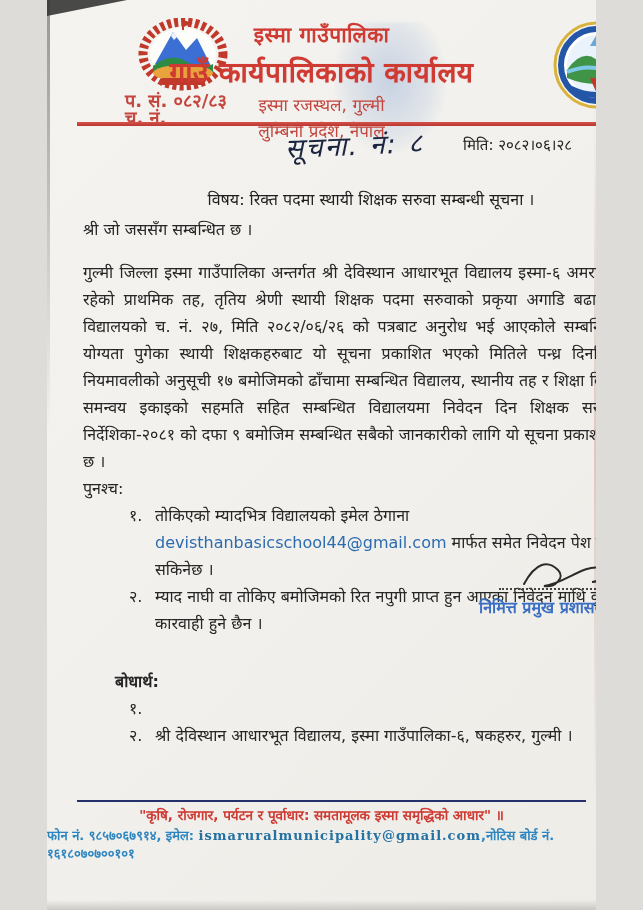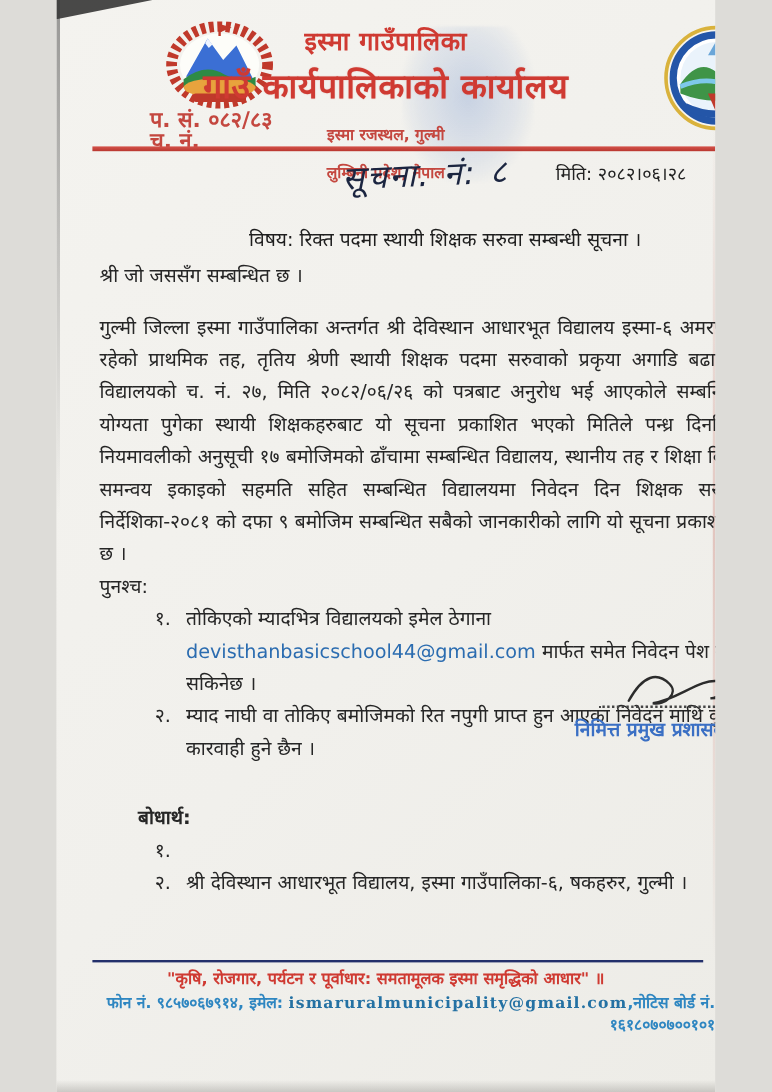--- a/index.html
+++ b/index.html
@@ -23,21 +23,21 @@
   
   .watermark { position:absolute; top:22px; left:288px; width:110px; height:130px;
     background:radial-gradient(ellipse at 50% 45%, rgba(90,130,200,.28), rgba(90,130,200,.10) 55%, transparent 75%);
     filter:blur(1px); }
   .emblem-left { position:absolute; left:84px; top:18px; width:104px; height:82px; }
   .logo-right { position:absolute; left:505px; top:20px; width:90px; height:90px; }
   .header-center { position:absolute; left:120px; right:120px; top:20px; text-align:center; }
   .h-title1 { font-size:21px; font-weight:bold; color:#cf3a32; letter-spacing:.5px; }
   .h-title2 { font-size:28px; font-weight:bold; color:#cf3a32; margin-top:4px; letter-spacing:.5px;
     text-shadow:0 0 1px rgba(207,58,50,.4); }
-  .h-addr { font-size:13px; font-weight:bold; color:#c4473f; margin-top:13px; }
+  .h-addr { font-size:17px; font-weight:normal; color:#c4473f; margin-top:3px; }
   .ref-block { position:absolute; left:78px; top:92px; font-size:18px; font-weight:bold; color:#c4473f; line-height:17px; }
   .red-rule { position:absolute; top:122px; left:30px; right:0; height:4px;
     background:linear-gradient(#d4524a,#b93730); }
 
   .hand-note { position:absolute; left:238px; top:126px; font-size:27px; color:#1b2540;
     font-style:italic; transform:rotate(-2.5deg); letter-spacing:2px; white-space:nowrap; }
   .date-line { position:absolute; right:24px; top:134px; font-size:15px; color:#222; }
 
   
   .content { position:absolute; top:186px; left:36px; width:576px; font-size:16px; line-height:27px; }
@@ -54,21 +54,21 @@
 
   .sig-block { position:absolute; top:372px; left:396px; width:180px; text-align:center; }
   .sig-squiggle { display:block; margin:0 auto; }
   .sig-dots { border-bottom:2px dotted #444; width:140px; margin:-6px auto 4px auto; }
   .sig-title { font-size:16px; font-weight:bold; color:#3a6fc4; white-space:nowrap; }
 
   
   .footer-rule { position:absolute; top:800px; left:30px; right:10px; height:2px; background:#23306b; }
   .footer-motto { position:absolute; top:806px; left:0; width:100%; text-align:center;
     font-size:13.5px; font-weight:bold; color:#cf3a32; }
-  .footer-contact { position:absolute; top:826px; left:0; width:100%; text-align:right;
+  .footer-contact { position:absolute; top:826px; left:0; width:100%; text-align:left;
     font-size:13px; color:#2e86c1; font-weight:bold; }
   .footer-email { color:#2471a3; letter-spacing:1px; font-family:"DejaVu Serif","Liberation Serif",serif; font-weight:bold; }
 </style>
 </head>
 <body>
 
 <div class="page">
 
   <div class="corner-tl"></div>
   <div class="edge-left"></div>

